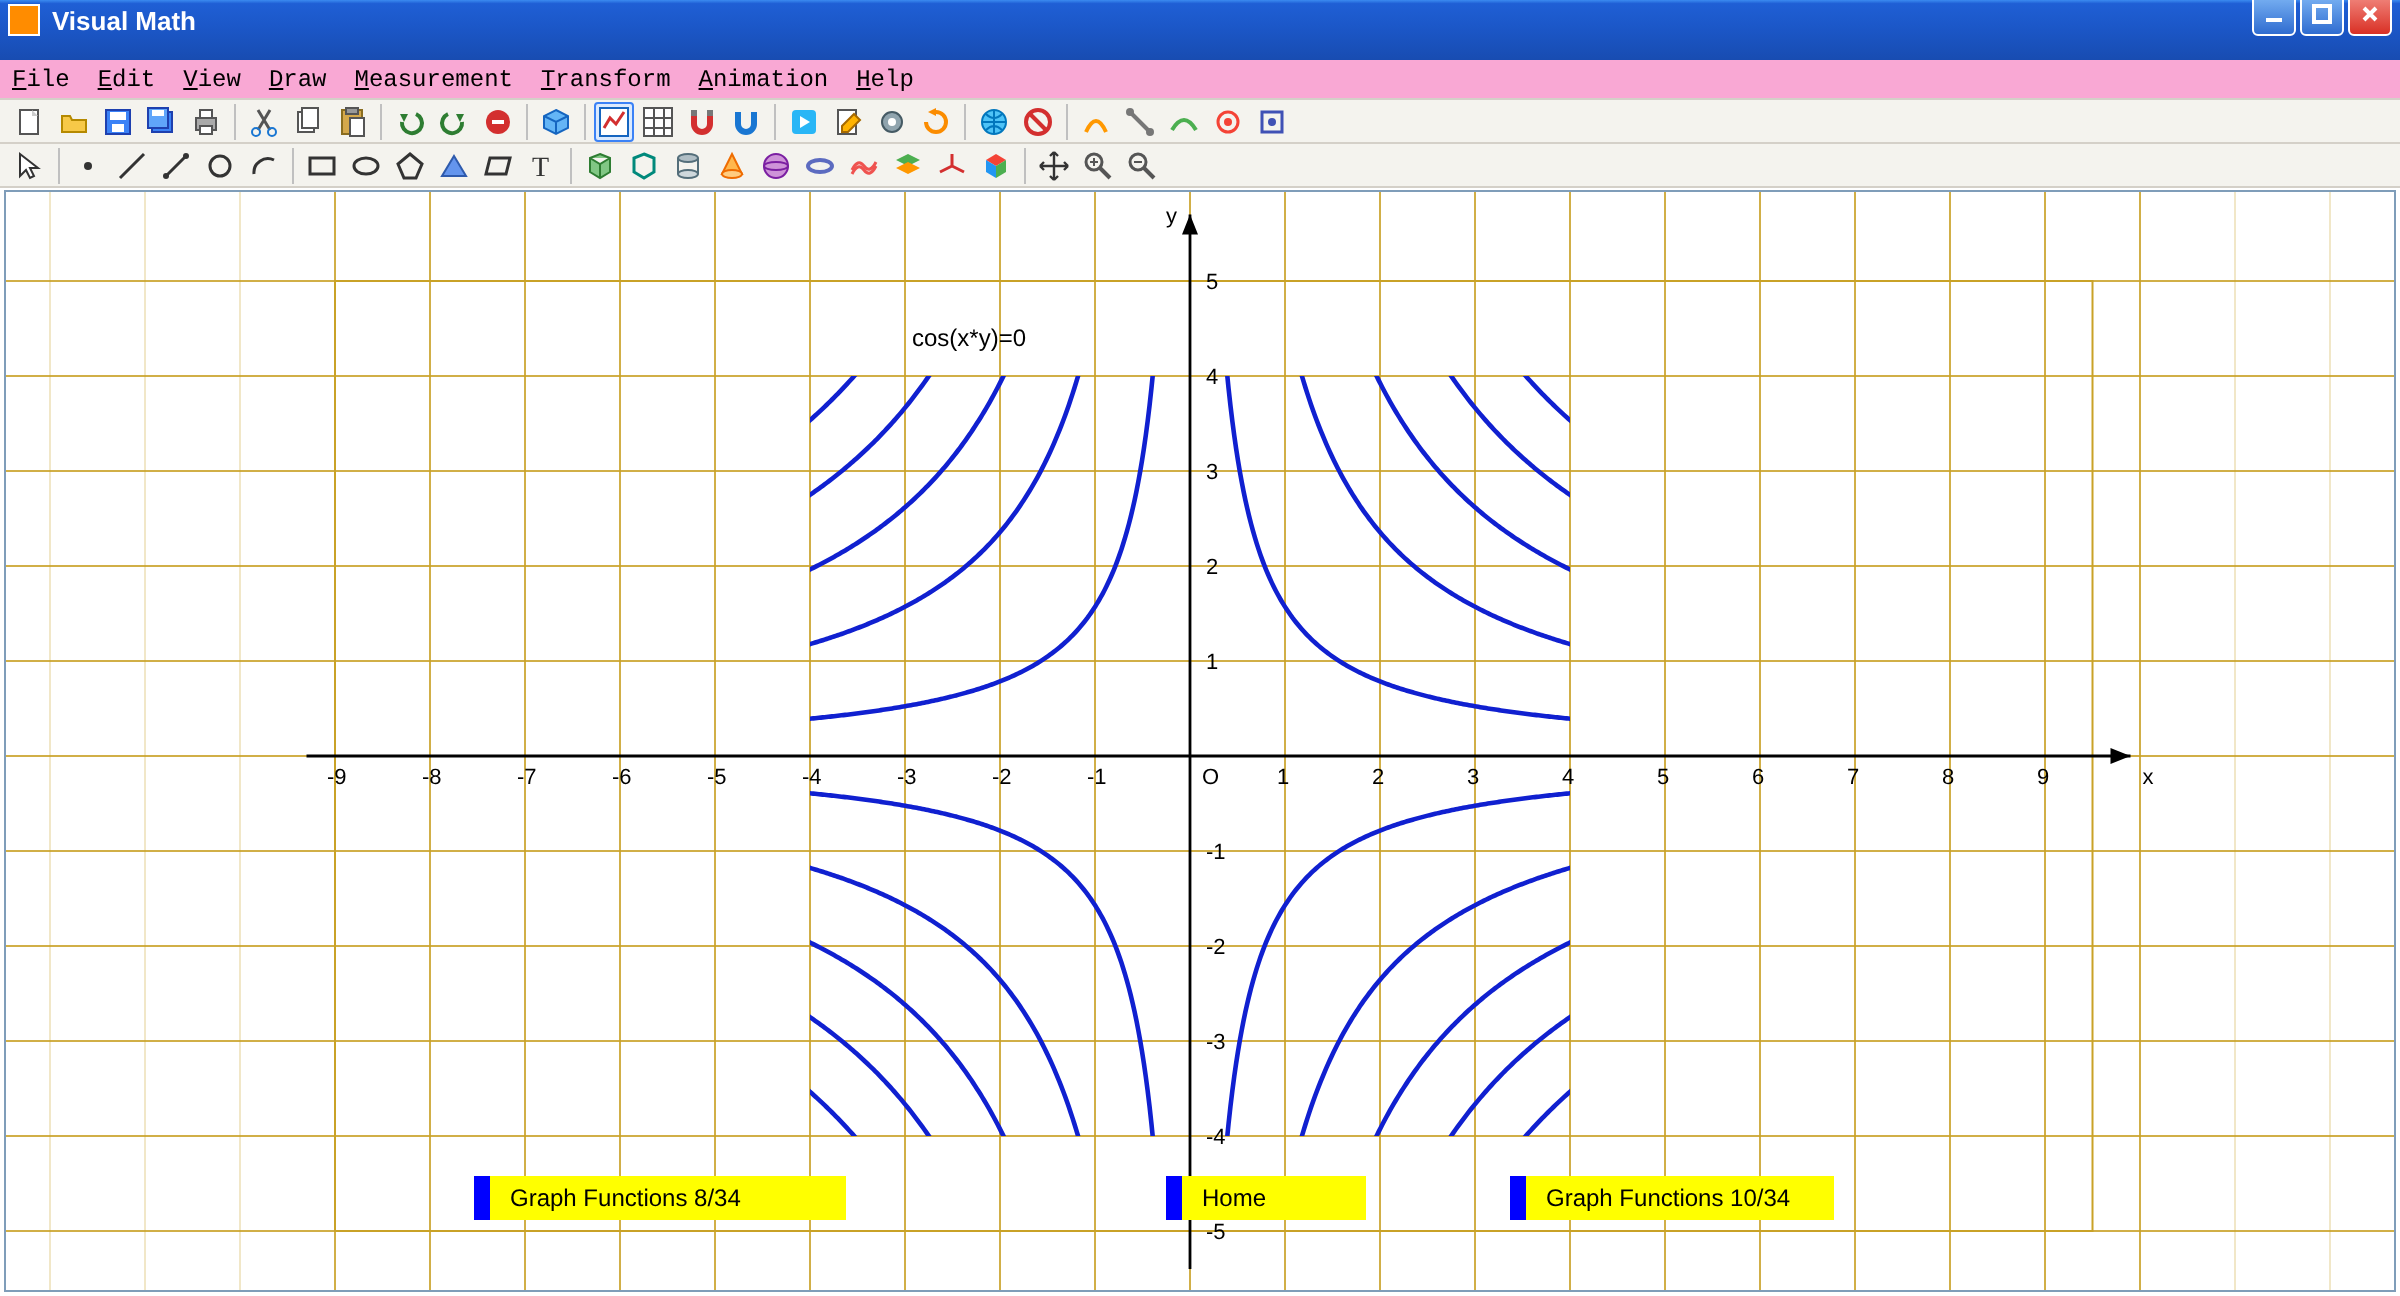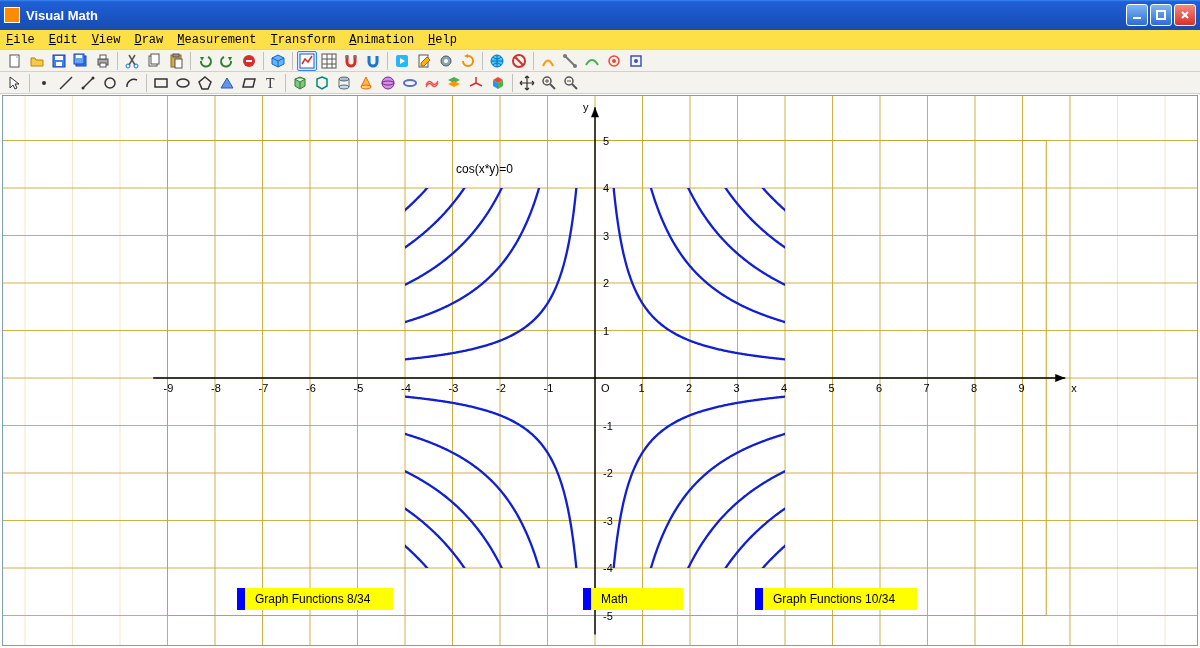--- a/index.html
+++ b/index.html
@@ -1,35 +1,35 @@
 <!DOCTYPE html>
 <html><head>
 <meta charset="utf-8">
 <style>
   * { margin:0; padding:0; box-sizing:border-box; }
   body { font-family: Tahoma, Arial, sans-serif; font-size:11px; background:#ece9d8; width:1200px; height:648px; overflow:hidden; }
 
   
   .titlebar {
     height:30px; background:linear-gradient(to bottom,#3b8bf0 0%,#1f5fd5 6%,#1b56c6 50%,#184cb1 100%);
-    display:flex; align-items:center; padding:0 4px; color:#fff; font-weight:bold; font-size:13px;
+    display:flex; align-items:flex-end; padding:12px 4px; color:#fff; font-weight:bold; font-size:13px;
   }
   .app-icon { width:16px; height:16px; background:#ff8c00; border:1px solid #fff; margin-right:6px; }
   .sysbtns { margin-left:auto; display:flex; gap:2px; }
   .sysbtn {
     width:22px; height:22px; border-radius:3px; border:1px solid #fff;
     display:flex; align-items:center; justify-content:center; font-weight:bold; font-size:11px;
     color:#fff;
   }
   .sysbtn.min, .sysbtn.max { background:linear-gradient(to bottom,#7eb6f5,#2f6cd0); }
   .sysbtn.close { background:linear-gradient(to bottom,#f28b82,#d93025); }
 
   
   .menubar {
-    background:#fde047; height:20px; display:flex; align-items:center; padding:0 6px; gap:14px;
+    background:#f9a8d4; height:20px; display:flex; align-items:center; padding:0 6px; gap:14px;
     font-family:"Courier New", monospace; font-size:12px; color:#000;
     border-bottom:1px solid #d4d0c8;
   }
   .menubar span { cursor:default; }
   .menu-underline { text-decoration:underline; }
 
   
   .toolbar { background:#f4f3ee; height:22px; display:flex; align-items:center; padding:0 4px; border-bottom:1px solid #d4d0c8; }
   .tbtn { width:20px; height:20px; display:flex; align-items:center; justify-content:center; margin:0 1px; border:1px solid transparent; border-radius:2px; }
   .tbtn svg { display:block; }
@@ -510,26 +510,26 @@
           <path d="M 594.38 -10163.80 L 595.31 -7203.59 L 596.25 -5550.68 L 597.19 -4495.70 L 598.13 -3763.91 L 599.07 -3226.51 L 600.01 -2815.14 L 600.95 -2490.10 L 601.89 -2226.82 L 602.83 -2009.20 L 603.77 -1826.33 L 604.71 -1670.49 L 605.65 -1536.10 L 606.58 -1419.02 L 607.52 -1316.11 L 608.46 -1224.93 L 609.40 -1143.60 L 610.34 -1070.60 L 611.28 -1004.72 L 612.22 -944.95 L 613.16 -890.49 L 614.10 -840.66 L 615.04 -794.89 L 615.98 -752.70 L 616.92 -713.70 L 617.86 -677.53 L 618.79 -643.90 L 619.73 -612.54 L 620.67 -583.24 L 621.61 -555.80 L 622.55 -530.04 L 623.49 -505.82 L 624.43 -483.01 L 625.37 -461.47 L 626.31 -441.12 L 627.25 -421.85 L 628.19 -403.58 L 629.13 -386.24 L 630.06 -369.75 L 631.00 -354.06 L 631.94 -339.10 L 632.88 -324.83 L 633.82 -311.20 L 634.76 -298.18 L 635.70 -285.71 L 636.64 -273.76 L 637.58 -262.31 L 638.52 -251.32 L 639.46 -240.77 L 640.40 -230.62 L 641.34 -220.86 L 642.27 -211.47 L 643.21 -202.42 L 644.15 -193.69 L 645.09 -185.28 L 646.03 -177.16 L 646.97 -169.31 L 647.91 -161.73 L 648.85 -154.40 L 649.79 -147.31 L 650.73 -140.44 L 651.67 -133.79 L 652.61 -127.35 L 653.54 -121.10 L 654.48 -115.04 L 655.42 -109.16 L 656.36 -103.45 L 657.30 -97.91 L 658.24 -92.52 L 659.18 -87.29 L 660.12 -82.20 L 661.06 -77.24 L 662.00 -72.42 L 662.94 -67.73 L 663.88 -63.16 L 664.82 -58.71 L 665.75 -54.37 L 666.69 -50.14 L 667.63 -46.02 L 668.57 -41.99 L 669.51 -38.07 L 670.45 -34.23 L 671.39 -30.49 L 672.33 -26.84 L 673.27 -23.27 L 674.21 -19.78 L 675.15 -16.37 L 676.09 -13.04 L 677.02 -9.78 L 677.96 -6.59 L 678.90 -3.48 L 679.84 -0.42 L 680.78 2.56 L 681.72 5.49 L 682.66 8.35 L 683.60 11.16 L 684.54 13.91 L 685.48 16.60 L 686.42 19.24 L 687.36 21.83 L 688.30 24.37 L 689.23 26.86 L 690.17 29.30 L 691.11 31.69 L 692.05 34.04 L 692.99 36.35 L 693.93 38.61 L 694.87 40.83 L 695.81 43.02 L 696.75 45.16 L 697.69 47.26 L 698.63 49.33 L 699.57 51.36 L 700.51 53.36 L 701.44 55.32 L 702.38 57.25 L 703.32 59.15 L 704.26 61.01 L 705.20 62.84 L 706.14 64.65 L 707.08 66.42 L 708.02 68.17 L 708.96 69.88 L 709.90 71.57 L 710.84 73.24 L 711.78 74.87 L 712.71 76.48 L 713.65 78.07 L 714.59 79.63 L 715.53 81.17 L 716.47 82.69 L 717.41 84.18 L 718.35 85.65 L 719.29 87.10 L 720.23 88.53 L 721.17 89.93 L 722.11 91.32 L 723.05 92.69 L 723.99 94.03 L 724.92 95.36 L 725.86 96.67 L 726.80 97.96 L 727.74 99.24 L 728.68 100.49 L 729.62 101.73 L 730.56 102.95 L 731.50 104.16 L 732.44 105.35 L 733.38 106.52 L 734.32 107.68 L 735.26 108.82 L 736.19 109.95 L 737.13 111.06 L 738.07 112.16 L 739.01 113.25 L 739.95 114.32 L 740.89 115.38 L 741.83 116.42 L 742.77 117.45 L 743.71 118.47 L 744.65 119.48 L 745.59 120.47 L 746.53 121.45 L 747.47 122.42 L 748.40 123.38 L 749.34 124.33 L 750.28 125.26 L 751.22 126.19 L 752.16 127.10 L 753.10 128.00 L 754.04 128.90 L 754.98 129.78 L 755.92 130.65 L 756.86 131.51 L 757.80 132.37 L 758.74 133.21 L 759.67 134.04 L 760.61 134.87 L 761.55 135.68 L 762.49 136.49 L 763.43 137.28 L 764.37 138.07 L 765.31 138.85 L 766.25 139.62 L 767.19 140.39 L 768.13 141.14 L 769.07 141.89 L 770.01 142.63 L 770.95 143.36 L 771.88 144.09 L 772.82 144.80 L 773.76 145.51 L 774.70 146.21 L 775.64 146.91 L 776.58 147.59 L 777.52 148.27 L 778.46 148.95 L 779.40 149.61 L 780.34 150.27 L 781.28 150.93 L 782.22 151.58 L 783.16 152.22 L 784.09 152.85 L 785.03 153.48 L 785.97 154.10 L 786.91 154.72 L 787.85 155.33 L 788.79 155.93 L 789.73 156.53 L 790.67 157.12 L 791.61 157.71 L 792.55 158.29 L 793.49 158.87 L 794.43 159.44 L 795.36 160.01 L 796.30 160.57 L 797.24 161.13 L 798.18 161.68 L 799.12 162.22 L 800.06 162.76 L 801.00 163.30 " fill="none" stroke="#1020d0" stroke-width="2.3"></path>
           <path d="M 383.00 400.70 L 383.94 401.24 L 384.88 401.78 L 385.82 402.32 L 386.76 402.87 L 387.70 403.43 L 388.64 403.99 L 389.57 404.56 L 390.51 405.13 L 391.45 405.71 L 392.39 406.29 L 393.33 406.88 L 394.27 407.47 L 395.21 408.07 L 396.15 408.67 L 397.09 409.28 L 398.03 409.90 L 398.97 410.52 L 399.91 411.15 L 400.84 411.78 L 401.78 412.42 L 402.72 413.07 L 403.66 413.73 L 404.60 414.39 L 405.54 415.05 L 406.48 415.73 L 407.42 416.41 L 408.36 417.09 L 409.30 417.79 L 410.24 418.49 L 411.18 419.20 L 412.12 419.91 L 413.05 420.64 L 413.99 421.37 L 414.93 422.11 L 415.87 422.86 L 416.81 423.61 L 417.75 424.38 L 418.69 425.15 L 419.63 425.93 L 420.57 426.72 L 421.51 427.51 L 422.45 428.32 L 423.39 429.13 L 424.32 429.96 L 425.26 430.79 L 426.20 431.63 L 427.14 432.49 L 428.08 433.35 L 429.02 434.22 L 429.96 435.10 L 430.90 436.00 L 431.84 436.90 L 432.78 437.81 L 433.72 438.74 L 434.66 439.67 L 435.60 440.62 L 436.53 441.58 L 437.47 442.55 L 438.41 443.53 L 439.35 444.52 L 440.29 445.53 L 441.23 446.55 L 442.17 447.58 L 443.11 448.62 L 444.05 449.68 L 444.99 450.75 L 445.93 451.84 L 446.87 452.94 L 447.81 454.05 L 448.74 455.18 L 449.68 456.32 L 450.62 457.48 L 451.56 458.65 L 452.50 459.84 L 453.44 461.05 L 454.38 462.27 L 455.32 463.51 L 456.26 464.76 L 457.20 466.04 L 458.14 467.33 L 459.08 468.64 L 460.01 469.97 L 460.95 471.31 L 461.89 472.68 L 462.83 474.07 L 463.77 475.47 L 464.71 476.90 L 465.65 478.35 L 466.59 479.82 L 467.53 481.31 L 468.47 482.83 L 469.41 484.37 L 470.35 485.93 L 471.29 487.52 L 472.22 489.13 L 473.16 490.76 L 474.10 492.43 L 475.04 494.12 L 475.98 495.83 L 476.92 497.58 L 477.86 499.35 L 478.80 501.16 L 479.74 502.99 L 480.68 504.85 L 481.62 506.75 L 482.56 508.68 L 483.49 510.64 L 484.43 512.64 L 485.37 514.67 L 486.31 516.74 L 487.25 518.84 L 488.19 520.98 L 489.13 523.17 L 490.07 525.39 L 491.01 527.65 L 491.95 529.96 L 492.89 532.31 L 493.83 534.70 L 494.77 537.14 L 495.70 539.63 L 496.64 542.17 L 497.58 544.76 L 498.52 547.40 L 499.46 550.09 L 500.40 552.84 L 501.34 555.65 L 502.28 558.51 L 503.22 561.44 L 504.16 564.42 L 505.10 567.48 L 506.04 570.59 L 506.98 573.78 L 507.91 577.04 L 508.85 580.37 L 509.79 583.78 L 510.73 587.27 L 511.67 590.84 L 512.61 594.49 L 513.55 598.23 L 514.49 602.07 L 515.43 605.99 L 516.37 610.02 L 517.31 614.14 L 518.25 618.37 L 519.18 622.71 L 520.12 627.16 L 521.06 631.73 L 522.00 636.42 L 522.94 641.24 L 523.88 646.20 L 524.82 651.29 L 525.76 656.52 L 526.70 661.91 L 527.64 667.45 L 528.58 673.16 L 529.52 679.04 L 530.46 685.10 L 531.39 691.35 L 532.33 697.79 L 533.27 704.44 L 534.21 711.31 L 535.15 718.40 L 536.09 725.73 L 537.03 733.31 L 537.97 741.16 L 538.91 749.28 L 539.85 757.69 L 540.79 766.42 L 541.73 775.47 L 542.66 784.86 L 543.60 794.62 L 544.54 804.77 L 545.48 815.32 L 546.42 826.31 L 547.36 837.76 L 548.30 849.71 L 549.24 862.18 L 550.18 875.20 L 551.12 888.83 L 552.06 903.10 L 553.00 918.06 L 553.94 933.75 L 554.87 950.24 L 555.81 967.58 L 556.75 985.85 L 557.69 1005.12 L 558.63 1025.47 L 559.57 1047.01 L 560.51 1069.82 L 561.45 1094.04 L 562.39 1119.80 L 563.33 1147.24 L 564.27 1176.54 L 565.21 1207.90 L 566.14 1241.53 L 567.08 1277.70 L 568.02 1316.70 L 568.96 1358.89 L 569.90 1404.66 L 570.84 1454.49 L 571.78 1508.95 L 572.72 1568.72 L 573.66 1634.60 L 574.60 1707.60 L 575.54 1788.93 L 576.48 1880.11 L 577.42 1983.02 L 578.35 2100.10 L 579.29 2234.49 L 580.23 2390.33 L 581.17 2573.20 L 582.11 2790.82 L 583.05 3054.10 L 583.99 3379.14 L 584.93 3790.51 L 585.87 4327.91 L 586.81 5059.70 L 587.75 6114.68 L 588.69 7767.59 L 589.63 10727.80 " fill="none" stroke="#1020d0" stroke-width="2.3"></path>
           <path d="M 594.38 13712.31 L 595.31 9906.33 L 596.25 7781.16 L 597.19 6424.76 L 598.13 5483.88 L 599.07 4792.94 L 600.01 4264.03 L 600.95 3846.13 L 601.89 3507.62 L 602.83 3227.83 L 603.77 2992.70 L 604.71 2792.34 L 605.65 2619.55 L 606.58 2469.02 L 607.52 2336.71 L 608.46 2219.49 L 609.40 2114.92 L 610.34 2021.06 L 611.28 1936.35 L 612.22 1859.51 L 613.16 1789.48 L 614.10 1725.41 L 615.04 1666.57 L 615.98 1612.33 L 616.92 1562.19 L 617.86 1515.68 L 618.79 1472.44 L 619.73 1432.12 L 620.67 1394.45 L 621.61 1359.17 L 622.55 1326.05 L 623.49 1294.91 L 624.43 1265.58 L 625.37 1237.89 L 626.31 1211.73 L 627.25 1186.95 L 628.19 1163.46 L 629.13 1141.16 L 630.06 1119.97 L 631.00 1099.79 L 631.94 1080.56 L 632.88 1062.21 L 633.82 1044.69 L 634.76 1027.94 L 635.70 1011.91 L 636.64 996.55 L 637.58 981.83 L 638.52 967.70 L 639.46 954.13 L 640.40 941.08 L 641.34 928.54 L 642.27 916.46 L 643.21 904.82 L 644.15 893.61 L 645.09 882.79 L 646.03 872.34 L 646.97 862.26 L 647.91 852.51 L 648.85 843.08 L 649.79 833.96 L 650.73 825.14 L 651.67 816.59 L 652.61 808.30 L 653.54 800.27 L 654.48 792.48 L 655.42 784.92 L 656.36 777.58 L 657.30 770.46 L 658.24 763.53 L 659.18 756.80 L 660.12 750.25 L 661.06 743.88 L 662.00 737.69 L 662.94 731.65 L 663.88 725.78 L 664.82 720.05 L 665.75 714.47 L 666.69 709.04 L 667.63 703.73 L 668.57 698.56 L 669.51 693.51 L 670.45 688.59 L 671.39 683.78 L 672.33 679.08 L 673.27 674.49 L 674.21 670.01 L 675.15 665.62 L 676.09 661.34 L 677.02 657.15 L 677.96 653.05 L 678.90 649.04 L 679.84 645.12 L 680.78 641.27 L 681.72 637.51 L 682.66 633.83 L 683.60 630.22 L 684.54 626.69 L 685.48 623.23 L 686.42 619.83 L 687.36 616.50 L 688.30 613.24 L 689.23 610.04 L 690.17 606.90 L 691.11 603.82 L 692.05 600.80 L 692.99 597.84 L 693.93 594.93 L 694.87 592.07 L 695.81 589.27 L 696.75 586.51 L 697.69 583.80 L 698.63 581.15 L 699.57 578.53 L 700.51 575.97 L 701.44 573.44 L 702.38 570.97 L 703.32 568.53 L 704.26 566.13 L 705.20 563.77 L 706.14 561.45 L 707.08 559.17 L 708.02 556.93 L 708.96 554.72 L 709.90 552.55 L 710.84 550.41 L 711.78 548.31 L 712.71 546.23 L 713.65 544.19 L 714.59 542.19 L 715.53 540.21 L 716.47 538.26 L 717.41 536.34 L 718.35 534.45 L 719.29 532.59 L 720.23 530.75 L 721.17 528.94 L 722.11 527.16 L 723.05 525.40 L 723.99 523.67 L 724.92 521.96 L 725.86 520.28 L 726.80 518.62 L 727.74 516.98 L 728.68 515.37 L 729.62 513.78 L 730.56 512.20 L 731.50 510.65 L 732.44 509.12 L 733.38 507.62 L 734.32 506.13 L 735.26 504.66 L 736.19 503.21 L 737.13 501.78 L 738.07 500.36 L 739.01 498.97 L 739.95 497.59 L 740.89 496.23 L 741.83 494.89 L 742.77 493.56 L 743.71 492.25 L 744.65 490.96 L 745.59 489.68 L 746.53 488.42 L 747.47 487.17 L 748.40 485.94 L 749.34 484.72 L 750.28 483.52 L 751.22 482.33 L 752.16 481.16 L 753.10 479.99 L 754.04 478.85 L 754.98 477.71 L 755.92 476.59 L 756.86 475.48 L 757.80 474.39 L 758.74 473.30 L 759.67 472.23 L 760.61 471.17 L 761.55 470.12 L 762.49 469.09 L 763.43 468.06 L 764.37 467.05 L 765.31 466.05 L 766.25 465.05 L 767.19 464.07 L 768.13 463.10 L 769.07 462.14 L 770.01 461.19 L 770.95 460.25 L 771.88 459.32 L 772.82 458.40 L 773.76 457.49 L 774.70 456.58 L 775.64 455.69 L 776.58 454.81 L 777.52 453.93 L 778.46 453.07 L 779.40 452.21 L 780.34 451.36 L 781.28 450.52 L 782.22 449.69 L 783.16 448.86 L 784.09 448.05 L 785.03 447.24 L 785.97 446.44 L 786.91 445.65 L 787.85 444.86 L 788.79 444.09 L 789.73 443.32 L 790.67 442.55 L 791.61 441.80 L 792.55 441.05 L 793.49 440.31 L 794.43 439.57 L 795.36 438.85 L 796.30 438.13 L 797.24 437.41 L 798.18 436.70 L 799.12 436.00 L 800.06 435.31 L 801.00 434.62 " fill="none" stroke="#1020d0" stroke-width="2.3"></path>
           <path d="M 383.00 129.38 L 383.94 128.69 L 384.88 128.00 L 385.82 127.30 L 386.76 126.59 L 387.70 125.87 L 388.64 125.15 L 389.57 124.43 L 390.51 123.69 L 391.45 122.95 L 392.39 122.20 L 393.33 121.45 L 394.27 120.68 L 395.21 119.91 L 396.15 119.14 L 397.09 118.35 L 398.03 117.56 L 398.97 116.76 L 399.91 115.95 L 400.84 115.14 L 401.78 114.31 L 402.72 113.48 L 403.66 112.64 L 404.60 111.79 L 405.54 110.93 L 406.48 110.07 L 407.42 109.19 L 408.36 108.31 L 409.30 107.42 L 410.24 106.51 L 411.18 105.60 L 412.12 104.68 L 413.05 103.75 L 413.99 102.81 L 414.93 101.86 L 415.87 100.90 L 416.81 99.93 L 417.75 98.95 L 418.69 97.95 L 419.63 96.95 L 420.57 95.94 L 421.51 94.91 L 422.45 93.88 L 423.39 92.83 L 424.32 91.77 L 425.26 90.70 L 426.20 89.61 L 427.14 88.52 L 428.08 87.41 L 429.02 86.29 L 429.96 85.15 L 430.90 84.01 L 431.84 82.84 L 432.78 81.67 L 433.72 80.48 L 434.66 79.28 L 435.60 78.06 L 436.53 76.83 L 437.47 75.58 L 438.41 74.32 L 439.35 73.04 L 440.29 71.75 L 441.23 70.44 L 442.17 69.11 L 443.11 67.77 L 444.05 66.41 L 444.99 65.03 L 445.93 63.64 L 446.87 62.22 L 447.81 60.79 L 448.74 59.34 L 449.68 57.87 L 450.62 56.38 L 451.56 54.88 L 452.50 53.35 L 453.44 51.80 L 454.38 50.22 L 455.32 48.63 L 456.26 47.02 L 457.20 45.38 L 458.14 43.72 L 459.08 42.04 L 460.01 40.33 L 460.95 38.60 L 461.89 36.84 L 462.83 35.06 L 463.77 33.25 L 464.71 31.41 L 465.65 29.55 L 466.59 27.66 L 467.53 25.74 L 468.47 23.79 L 469.41 21.81 L 470.35 19.81 L 471.29 17.77 L 472.22 15.69 L 473.16 13.59 L 474.10 11.45 L 475.04 9.28 L 475.98 7.07 L 476.92 4.83 L 477.86 2.55 L 478.80 0.23 L 479.74 -2.13 L 480.68 -4.53 L 481.62 -6.97 L 482.56 -9.44 L 483.49 -11.97 L 484.43 -14.53 L 485.37 -17.15 L 486.31 -19.80 L 487.25 -22.51 L 488.19 -25.27 L 489.13 -28.07 L 490.07 -30.93 L 491.01 -33.84 L 491.95 -36.80 L 492.89 -39.82 L 493.83 -42.90 L 494.77 -46.04 L 495.70 -49.24 L 496.64 -52.50 L 497.58 -55.83 L 498.52 -59.23 L 499.46 -62.69 L 500.40 -66.22 L 501.34 -69.83 L 502.28 -73.51 L 503.22 -77.27 L 504.16 -81.12 L 505.10 -85.04 L 506.04 -89.05 L 506.98 -93.15 L 507.91 -97.34 L 508.85 -101.62 L 509.79 -106.01 L 510.73 -110.49 L 511.67 -115.08 L 512.61 -119.78 L 513.55 -124.59 L 514.49 -129.51 L 515.43 -134.56 L 516.37 -139.73 L 517.31 -145.04 L 518.25 -150.47 L 519.18 -156.05 L 520.12 -161.78 L 521.06 -167.65 L 522.00 -173.69 L 522.94 -179.88 L 523.88 -186.25 L 524.82 -192.80 L 525.76 -199.53 L 526.70 -206.46 L 527.64 -213.58 L 528.58 -220.92 L 529.52 -228.48 L 530.46 -236.27 L 531.39 -244.30 L 532.33 -252.59 L 533.27 -261.14 L 534.21 -269.96 L 535.15 -279.08 L 536.09 -288.51 L 537.03 -298.26 L 537.97 -308.34 L 538.91 -318.79 L 539.85 -329.61 L 540.79 -340.82 L 541.73 -352.46 L 542.66 -364.54 L 543.60 -377.08 L 544.54 -390.13 L 545.48 -403.70 L 546.42 -417.83 L 547.36 -432.55 L 548.30 -447.91 L 549.24 -463.94 L 550.18 -480.69 L 551.12 -498.21 L 552.06 -516.56 L 553.00 -535.79 L 553.94 -555.97 L 554.87 -577.16 L 555.81 -599.46 L 556.75 -622.95 L 557.69 -647.73 L 558.63 -673.89 L 559.57 -701.58 L 560.51 -730.91 L 561.45 -762.05 L 562.39 -795.17 L 563.33 -830.45 L 564.27 -868.12 L 565.21 -908.44 L 566.14 -951.68 L 567.08 -998.19 L 568.02 -1048.33 L 568.96 -1102.57 L 569.90 -1161.41 L 570.84 -1225.48 L 571.78 -1295.51 L 572.72 -1372.35 L 573.66 -1457.06 L 574.60 -1550.92 L 575.54 -1655.49 L 576.48 -1772.71 L 577.42 -1905.02 L 578.35 -2055.55 L 579.29 -2228.34 L 580.23 -2428.70 L 581.17 -2663.83 L 582.11 -2943.62 L 583.05 -3282.13 L 583.99 -3700.03 L 584.93 -4228.94 L 585.87 -4919.88 L 586.81 -5860.76 L 587.75 -7217.16 L 588.69 -9342.33 L 589.63 -13148.31 " fill="none" stroke="#1020d0" stroke-width="2.3"></path>
           <path d="M 594.38 -13148.31 L 595.31 -9342.33 L 596.25 -7217.16 L 597.19 -5860.76 L 598.13 -4919.88 L 599.07 -4228.94 L 600.01 -3700.03 L 600.95 -3282.13 L 601.89 -2943.62 L 602.83 -2663.83 L 603.77 -2428.70 L 604.71 -2228.34 L 605.65 -2055.55 L 606.58 -1905.02 L 607.52 -1772.71 L 608.46 -1655.49 L 609.40 -1550.92 L 610.34 -1457.06 L 611.28 -1372.35 L 612.22 -1295.51 L 613.16 -1225.48 L 614.10 -1161.41 L 615.04 -1102.57 L 615.98 -1048.33 L 616.92 -998.19 L 617.86 -951.68 L 618.79 -908.44 L 619.73 -868.12 L 620.67 -830.45 L 621.61 -795.17 L 622.55 -762.05 L 623.49 -730.91 L 624.43 -701.58 L 625.37 -673.89 L 626.31 -647.73 L 627.25 -622.95 L 628.19 -599.46 L 629.13 -577.16 L 630.06 -555.97 L 631.00 -535.79 L 631.94 -516.56 L 632.88 -498.21 L 633.82 -480.69 L 634.76 -463.94 L 635.70 -447.91 L 636.64 -432.55 L 637.58 -417.83 L 638.52 -403.70 L 639.46 -390.13 L 640.40 -377.08 L 641.34 -364.54 L 642.27 -352.46 L 643.21 -340.82 L 644.15 -329.61 L 645.09 -318.79 L 646.03 -308.34 L 646.97 -298.26 L 647.91 -288.51 L 648.85 -279.08 L 649.79 -269.96 L 650.73 -261.14 L 651.67 -252.59 L 652.61 -244.30 L 653.54 -236.27 L 654.48 -228.48 L 655.42 -220.92 L 656.36 -213.58 L 657.30 -206.46 L 658.24 -199.53 L 659.18 -192.80 L 660.12 -186.25 L 661.06 -179.88 L 662.00 -173.69 L 662.94 -167.65 L 663.88 -161.78 L 664.82 -156.05 L 665.75 -150.47 L 666.69 -145.04 L 667.63 -139.73 L 668.57 -134.56 L 669.51 -129.51 L 670.45 -124.59 L 671.39 -119.78 L 672.33 -115.08 L 673.27 -110.49 L 674.21 -106.01 L 675.15 -101.62 L 676.09 -97.34 L 677.02 -93.15 L 677.96 -89.05 L 678.90 -85.04 L 679.84 -81.12 L 680.78 -77.27 L 681.72 -73.51 L 682.66 -69.83 L 683.60 -66.22 L 684.54 -62.69 L 685.48 -59.23 L 686.42 -55.83 L 687.36 -52.50 L 688.30 -49.24 L 689.23 -46.04 L 690.17 -42.90 L 691.11 -39.82 L 692.05 -36.80 L 692.99 -33.84 L 693.93 -30.93 L 694.87 -28.07 L 695.81 -25.27 L 696.75 -22.51 L 697.69 -19.80 L 698.63 -17.15 L 699.57 -14.53 L 700.51 -11.97 L 701.44 -9.44 L 702.38 -6.97 L 703.32 -4.53 L 704.26 -2.13 L 705.20 0.23 L 706.14 2.55 L 707.08 4.83 L 708.02 7.07 L 708.96 9.28 L 709.90 11.45 L 710.84 13.59 L 711.78 15.69 L 712.71 17.77 L 713.65 19.81 L 714.59 21.81 L 715.53 23.79 L 716.47 25.74 L 717.41 27.66 L 718.35 29.55 L 719.29 31.41 L 720.23 33.25 L 721.17 35.06 L 722.11 36.84 L 723.05 38.60 L 723.99 40.33 L 724.92 42.04 L 725.86 43.72 L 726.80 45.38 L 727.74 47.02 L 728.68 48.63 L 729.62 50.22 L 730.56 51.80 L 731.50 53.35 L 732.44 54.88 L 733.38 56.38 L 734.32 57.87 L 735.26 59.34 L 736.19 60.79 L 737.13 62.22 L 738.07 63.64 L 739.01 65.03 L 739.95 66.41 L 740.89 67.77 L 741.83 69.11 L 742.77 70.44 L 743.71 71.75 L 744.65 73.04 L 745.59 74.32 L 746.53 75.58 L 747.47 76.83 L 748.40 78.06 L 749.34 79.28 L 750.28 80.48 L 751.22 81.67 L 752.16 82.84 L 753.10 84.01 L 754.04 85.15 L 754.98 86.29 L 755.92 87.41 L 756.86 88.52 L 757.80 89.61 L 758.74 90.70 L 759.67 91.77 L 760.61 92.83 L 761.55 93.88 L 762.49 94.91 L 763.43 95.94 L 764.37 96.95 L 765.31 97.95 L 766.25 98.95 L 767.19 99.93 L 768.13 100.90 L 769.07 101.86 L 770.01 102.81 L 770.95 103.75 L 771.88 104.68 L 772.82 105.60 L 773.76 106.51 L 774.70 107.42 L 775.64 108.31 L 776.58 109.19 L 777.52 110.07 L 778.46 110.93 L 779.40 111.79 L 780.34 112.64 L 781.28 113.48 L 782.22 114.31 L 783.16 115.14 L 784.09 115.95 L 785.03 116.76 L 785.97 117.56 L 786.91 118.35 L 787.85 119.14 L 788.79 119.91 L 789.73 120.68 L 790.67 121.45 L 791.61 122.20 L 792.55 122.95 L 793.49 123.69 L 794.43 124.43 L 795.36 125.15 L 796.30 125.87 L 797.24 126.59 L 798.18 127.30 L 799.12 128.00 L 800.06 128.69 L 801.00 129.38 " fill="none" stroke="#1020d0" stroke-width="2.3"></path>
           <path d="M 383.00 434.62 L 383.94 435.31 L 384.88 436.00 L 385.82 436.70 L 386.76 437.41 L 387.70 438.13 L 388.64 438.85 L 389.57 439.57 L 390.51 440.31 L 391.45 441.05 L 392.39 441.80 L 393.33 442.55 L 394.27 443.32 L 395.21 444.09 L 396.15 444.86 L 397.09 445.65 L 398.03 446.44 L 398.97 447.24 L 399.91 448.05 L 400.84 448.86 L 401.78 449.69 L 402.72 450.52 L 403.66 451.36 L 404.60 452.21 L 405.54 453.07 L 406.48 453.93 L 407.42 454.81 L 408.36 455.69 L 409.30 456.58 L 410.24 457.49 L 411.18 458.40 L 412.12 459.32 L 413.05 460.25 L 413.99 461.19 L 414.93 462.14 L 415.87 463.10 L 416.81 464.07 L 417.75 465.05 L 418.69 466.05 L 419.63 467.05 L 420.57 468.06 L 421.51 469.09 L 422.45 470.12 L 423.39 471.17 L 424.32 472.23 L 425.26 473.30 L 426.20 474.39 L 427.14 475.48 L 428.08 476.59 L 429.02 477.71 L 429.96 478.85 L 430.90 479.99 L 431.84 481.16 L 432.78 482.33 L 433.72 483.52 L 434.66 484.72 L 435.60 485.94 L 436.53 487.17 L 437.47 488.42 L 438.41 489.68 L 439.35 490.96 L 440.29 492.25 L 441.23 493.56 L 442.17 494.89 L 443.11 496.23 L 444.05 497.59 L 444.99 498.97 L 445.93 500.36 L 446.87 501.78 L 447.81 503.21 L 448.74 504.66 L 449.68 506.13 L 450.62 507.62 L 451.56 509.12 L 452.50 510.65 L 453.44 512.20 L 454.38 513.78 L 455.32 515.37 L 456.26 516.98 L 457.20 518.62 L 458.14 520.28 L 459.08 521.96 L 460.01 523.67 L 460.95 525.40 L 461.89 527.16 L 462.83 528.94 L 463.77 530.75 L 464.71 532.59 L 465.65 534.45 L 466.59 536.34 L 467.53 538.26 L 468.47 540.21 L 469.41 542.19 L 470.35 544.19 L 471.29 546.23 L 472.22 548.31 L 473.16 550.41 L 474.10 552.55 L 475.04 554.72 L 475.98 556.93 L 476.92 559.17 L 477.86 561.45 L 478.80 563.77 L 479.74 566.13 L 480.68 568.53 L 481.62 570.97 L 482.56 573.44 L 483.49 575.97 L 484.43 578.53 L 485.37 581.15 L 486.31 583.80 L 487.25 586.51 L 488.19 589.27 L 489.13 592.07 L 490.07 594.93 L 491.01 597.84 L 491.95 600.80 L 492.89 603.82 L 493.83 606.90 L 494.77 610.04 L 495.70 613.24 L 496.64 616.50 L 497.58 619.83 L 498.52 623.23 L 499.46 626.69 L 500.40 630.22 L 501.34 633.83 L 502.28 637.51 L 503.22 641.27 L 504.16 645.12 L 505.10 649.04 L 506.04 653.05 L 506.98 657.15 L 507.91 661.34 L 508.85 665.62 L 509.79 670.01 L 510.73 674.49 L 511.67 679.08 L 512.61 683.78 L 513.55 688.59 L 514.49 693.51 L 515.43 698.56 L 516.37 703.73 L 517.31 709.04 L 518.25 714.47 L 519.18 720.05 L 520.12 725.78 L 521.06 731.65 L 522.00 737.69 L 522.94 743.88 L 523.88 750.25 L 524.82 756.80 L 525.76 763.53 L 526.70 770.46 L 527.64 777.58 L 528.58 784.92 L 529.52 792.48 L 530.46 800.27 L 531.39 808.30 L 532.33 816.59 L 533.27 825.14 L 534.21 833.96 L 535.15 843.08 L 536.09 852.51 L 537.03 862.26 L 537.97 872.34 L 538.91 882.79 L 539.85 893.61 L 540.79 904.82 L 541.73 916.46 L 542.66 928.54 L 543.60 941.08 L 544.54 954.13 L 545.48 967.70 L 546.42 981.83 L 547.36 996.55 L 548.30 1011.91 L 549.24 1027.94 L 550.18 1044.69 L 551.12 1062.21 L 552.06 1080.56 L 553.00 1099.79 L 553.94 1119.97 L 554.87 1141.16 L 555.81 1163.46 L 556.75 1186.95 L 557.69 1211.73 L 558.63 1237.89 L 559.57 1265.58 L 560.51 1294.91 L 561.45 1326.05 L 562.39 1359.17 L 563.33 1394.45 L 564.27 1432.12 L 565.21 1472.44 L 566.14 1515.68 L 567.08 1562.19 L 568.02 1612.33 L 568.96 1666.57 L 569.90 1725.41 L 570.84 1789.48 L 571.78 1859.51 L 572.72 1936.35 L 573.66 2021.06 L 574.60 2114.92 L 575.54 2219.49 L 576.48 2336.71 L 577.42 2469.02 L 578.35 2619.55 L 579.29 2792.34 L 580.23 2992.70 L 581.17 3227.83 L 582.11 3507.62 L 583.05 3846.13 L 583.99 4264.03 L 584.93 4792.94 L 585.87 5483.88 L 586.81 6424.76 L 587.75 7781.16 L 588.69 9906.33 L 589.63 13712.31 " fill="none" stroke="#1020d0" stroke-width="2.3"></path>
         </g>
       </svg>
     <div class="eqlabel" id="eqlabel" style="left: 453px; top: 65.875px;">cos(x*y)=0</div>
 
-    <div class="navbtn" style="left:234px; bottom:35px; width:156px;">
+    <div class="navbtn" style="left:234px; bottom:35px; width:186px;">
       <div class="bar"></div>
         <div class="lab" style="flex:1;">Graph Functions 8/34</div>
     </div>
     <div class="navbtn" style="left:580px; bottom:35px; width:100px;">
       <div class="bar"></div>
-        <div class="lab" style="flex:1;">Math</div>
+        <div class="lab" style="flex:1;">Home</div>
     </div>
     <div class="navbtn" style="left:752px; bottom:35px; width:162px;">
       <div class="bar"></div>
         <div class="lab" style="flex:1;">Graph Functions 10/34</div>
     </div>
   </div>
 </div>
 
 </body></html>

